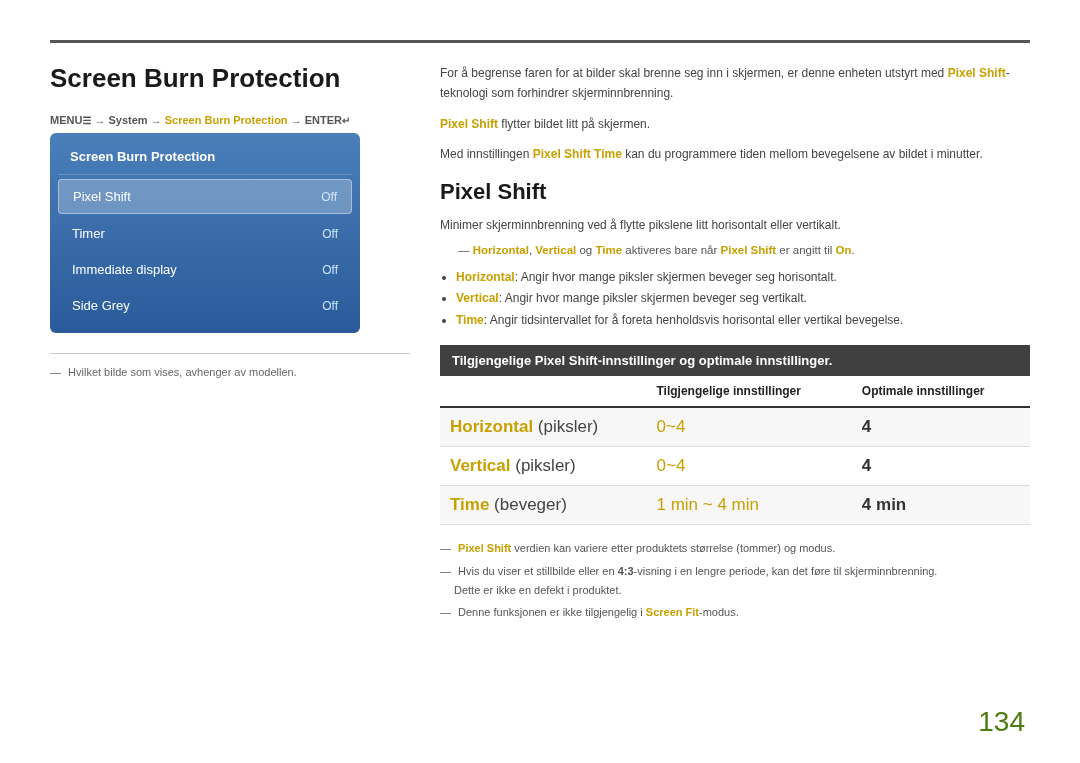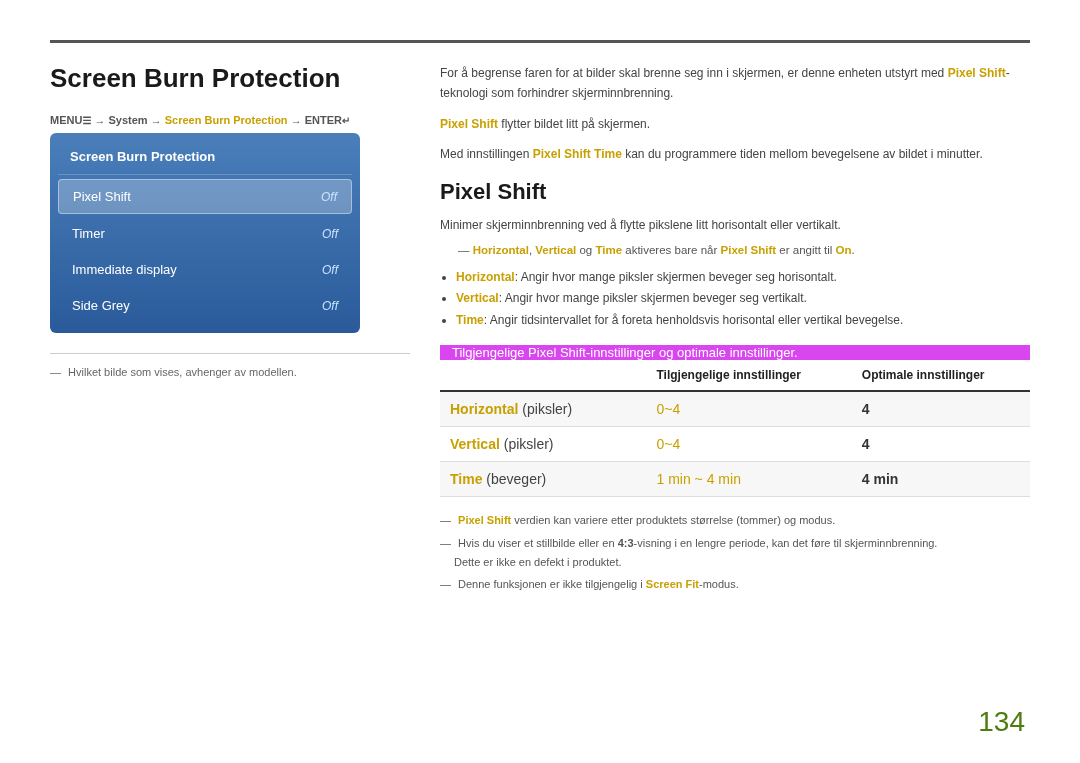--- a/index.html
+++ b/index.html
@@ -89,21 +89,20 @@
     }
 
     .ui-menu-item.active {
       background: rgba(255,255,255,0.25);
       border: 1px solid rgba(255,255,255,0.4);
     }
 
     .ui-menu-item .item-value {
       color: #cce4ff;
       font-size: 12px;
-      font-style: italic;
     }
 
     .note-section {
       margin-top: 20px;
       padding-top: 12px;
       border-top: 1px solid #ccc;
       font-size: 11px;
       color: #666;
     }
 
@@ -166,25 +165,25 @@
       line-height: 1.7;
     }
 
     .sub-note .bold-orange {
       color: #c8a000;
       font-weight: bold;
     }
 
     
     .table-highlight-title {
-      background: #d946ef;
+      background: #404040;
       color: #ffffff;
       font-size: 13px;
-      font-weight: normal;
-      padding: 0 12px;
+      font-weight: bold;
+      padding: 8px 12px;
       margin-top: 14px;
       margin-bottom: 0;
     }
 
     .settings-table {
       width: 100%;
       border-collapse: collapse;
       margin-bottom: 14px;
     }
 
@@ -207,21 +206,21 @@
     .settings-table tbody tr {
       border-bottom: 1px solid #ddd;
     }
 
     .settings-table tbody tr:nth-child(odd) {
       background: #f7f7f7;
     }
 
     .settings-table tbody td {
       padding: 9px 10px;
-      font-size: 14px;
+      font-size: 17px;
       color: #444;
     }
 
     .settings-table tbody td .bold-orange {
       color: #c8a000;
       font-weight: bold;
     }
 
     .settings-table tbody td .value-orange {
       color: #c8a000;

